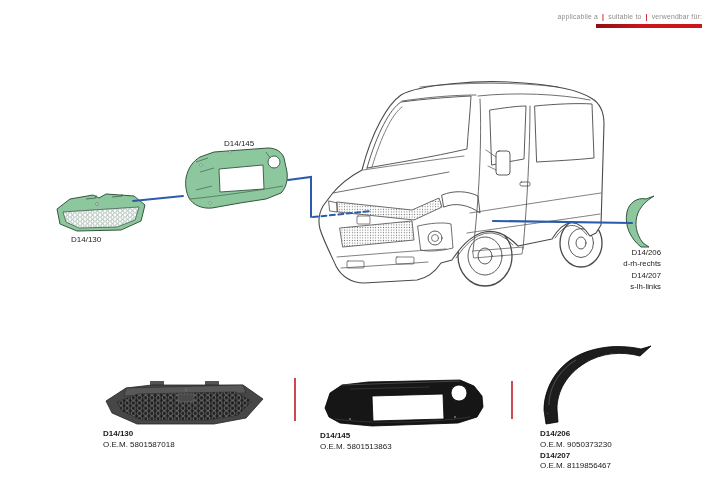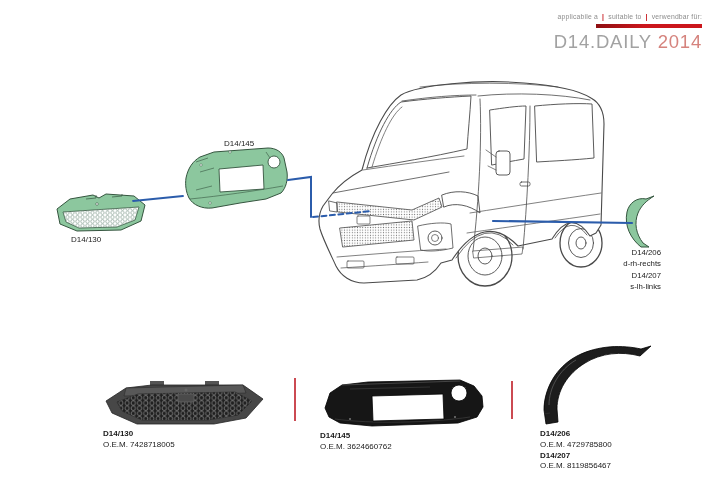--- a/index.html
+++ b/index.html
@@ -179,43 +179,39 @@
 
   <div class="header">
     <div class="apply-line">
       <span>applicabile a</span>
       <span class="pipe">|</span>
       <span>suitable to</span>
       <span class="pipe">|</span>
       <span>verwendbar für:</span>
     </div>
     <span class="red-bar"></span>
-    <div class="title">
-      <span class="model">D14.DAILY</span>
-      <span class="year">2014</span>
-    </div>
   </div>
 
   <div class="diagram-label" style="left:71px;top:235px;">D14/130</div>
   <div class="diagram-label" style="left:224px;top:139px;">D14/145</div>
   <div class="side-labels">
     <div>D14/206</div>
     <div>d-rh-rechts</div>
     <div>D14/207</div>
     <div>s-lh-links</div>
   </div>
 
   <div class="catalog-label" style="left:103px;top:429px;">
     <div class="code">D14/130</div>
-    <div class="oem">O.E.M. 7428718005</div>
+    <div class="oem">O.E.M. 5801587018</div>
   </div>
   <div class="catalog-label" style="left:320px;top:431px;">
     <div class="code">D14/145</div>
-    <div class="oem">O.E.M. 3624660762</div>
+    <div class="oem">O.E.M. 5801513863</div>
   </div>
   <div class="catalog-label" style="left:540px;top:429px;">
     <div class="code">D14/206</div>
-    <div class="oem">O.E.M. 4729785800</div>
+    <div class="oem">O.E.M. 9050373230</div>
     <div class="code">D14/207</div>
     <div class="oem">O.E.M. 8119856467</div>
   </div>
 
 </div>
 
 </body></html>

